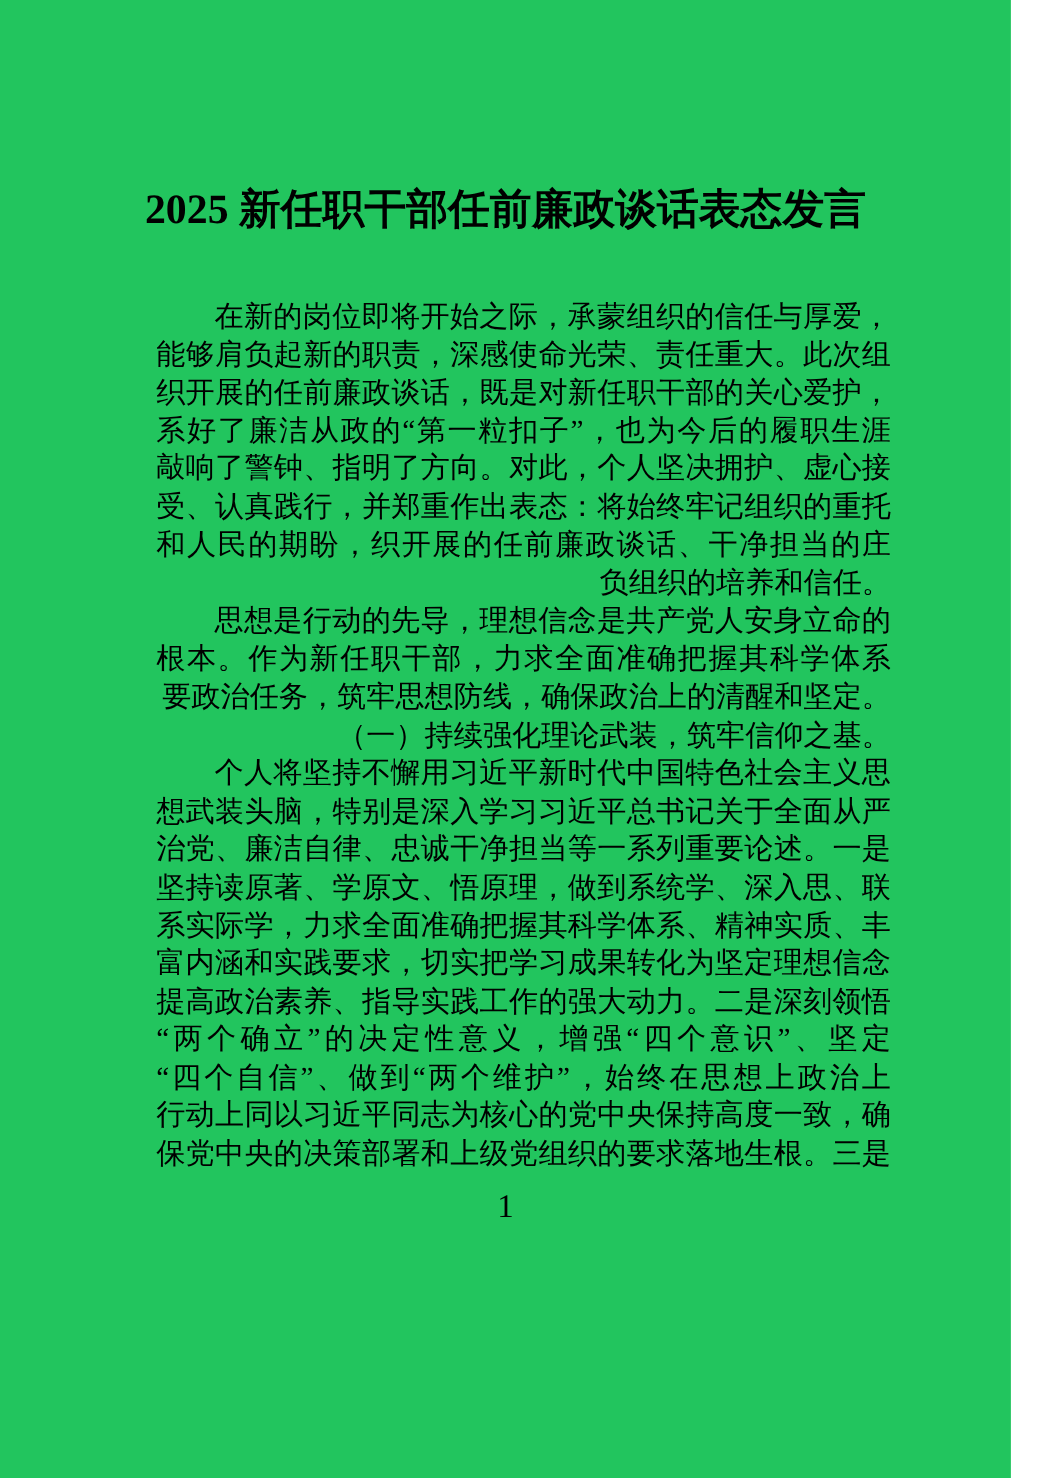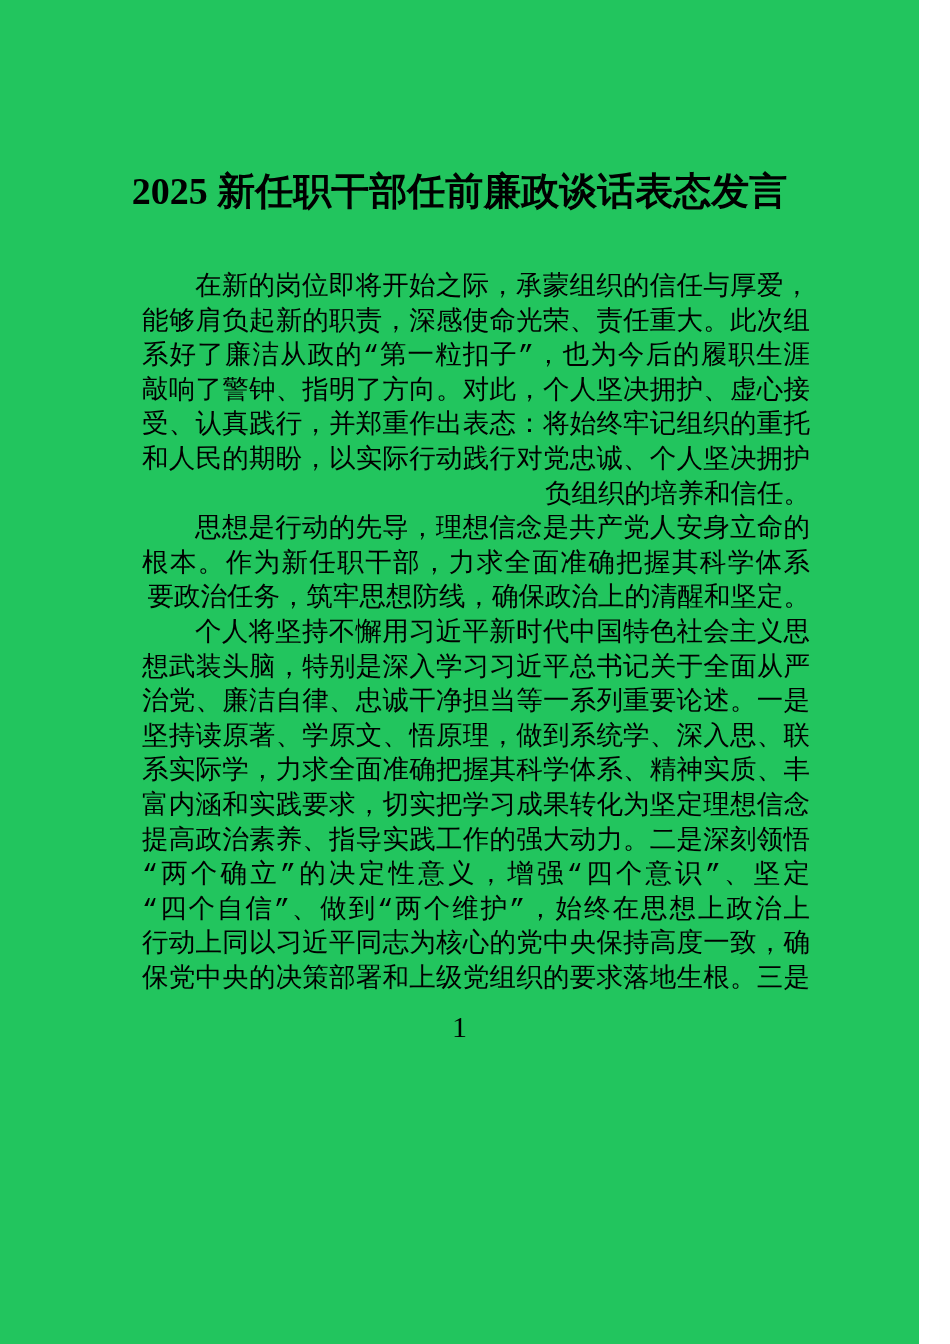--- a/index.html
+++ b/index.html
@@ -23,21 +23,21 @@
     text-align: center;
     font-family: "Liberation Serif", serif;
     font-weight: bold;
     font-size: 38px;
     margin-bottom: 54px;
     white-space: nowrap;
   }
   .content {
     width: 668px;
     margin-left: 142px;
-    font-family: Liberation Mono, monospace;
+    font-family: Liberation Serif, serif;
     font-size: 26.5px;
   }
   .line {
     height: 34.6px;
     line-height: 34.6px;
     white-space: nowrap;
     text-align: right;
     box-sizing: border-box;
   }
   .line.fill {
@@ -63,28 +63,30 @@
 </style>
 </head>
 <body>
 
 <div class="page">
   <div class="doc-title">2025 新任职干部任前廉政谈话表态发言</div>
 
   <div class="content">
       <div class="line indent fill">在新的岗位即将开始之际，承蒙组织的信任与厚爱，</div>
       <div class="line fill">能够肩负起新的职责，深感使命光荣、责任重大。此次组</div>
+      <div class="line fill">织开展的任前廉政谈话，既是对新任职干部的关心爱护，</div>
       <div class="line fill">系好了廉洁从政的“第一粒扣子”，也为今后的履职生涯</div>
       <div class="line fill">敲响了警钟、指明了方向。对此，个人坚决拥护、虚心接</div>
       <div class="line fill">受、认真践行，并郑重作出表态：将始终牢记组织的重托</div>
-      <div class="line fill">和人民的期盼，以实际行动践行对党忠诚、个人坚决拥护</div>
+      <div class="line fill">和人民的期盼，织开展的任前廉政谈话、干净担当的庄</div>
       <div class="line">负组织的培养和信任。</div>
       <div class="line indent fill">思想是行动的先导，理想信念是共产党人安身立命的</div>
       <div class="line fill">根本。作为新任职干部，力求全面准确把握其科学体系</div>
       <div class="line">要政治任务，筑牢思想防线，确保政治上的清醒和坚定。</div>
+      <div class="line indent">（一）持续强化理论武装，筑牢信仰之基。</div>
       <div class="line indent fill">个人将坚持不懈用习近平新时代中国特色社会主义思</div>
       <div class="line fill">想武装头脑，特别是深入学习习近平总书记关于全面从严</div>
       <div class="line fill">治党、廉洁自律、忠诚干净担当等一系列重要论述。一是</div>
       <div class="line fill">坚持读原著、学原文、悟原理，做到系统学、深入思、联</div>
       <div class="line fill">系实际学，力求全面准确把握其科学体系、精神实质、丰</div>
       <div class="line fill">富内涵和实践要求，切实把学习成果转化为坚定理想信念</div>
       <div class="line fill">提高政治素养、指导实践工作的强大动力。二是深刻领悟</div>
       <div class="line fill">“两个确立”的决定性意义，增强“四个意识”、坚定</div>
       <div class="line fill">“四个自信”、做到“两个维护”，始终在思想上政治上</div>
       <div class="line fill">行动上同以习近平同志为核心的党中央保持高度一致，确</div>

